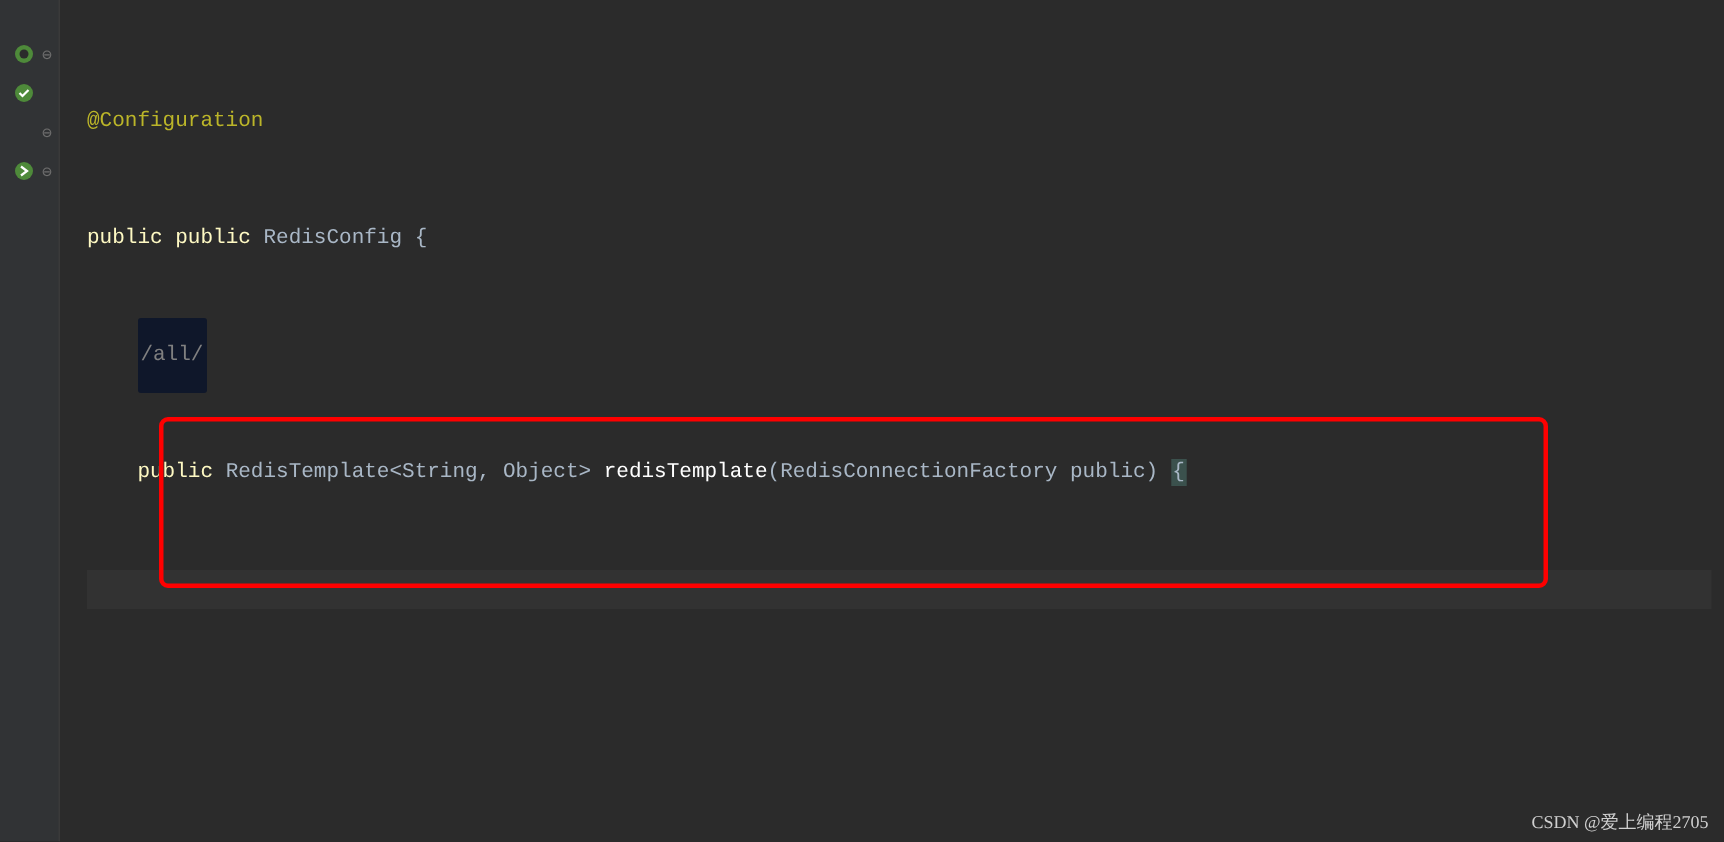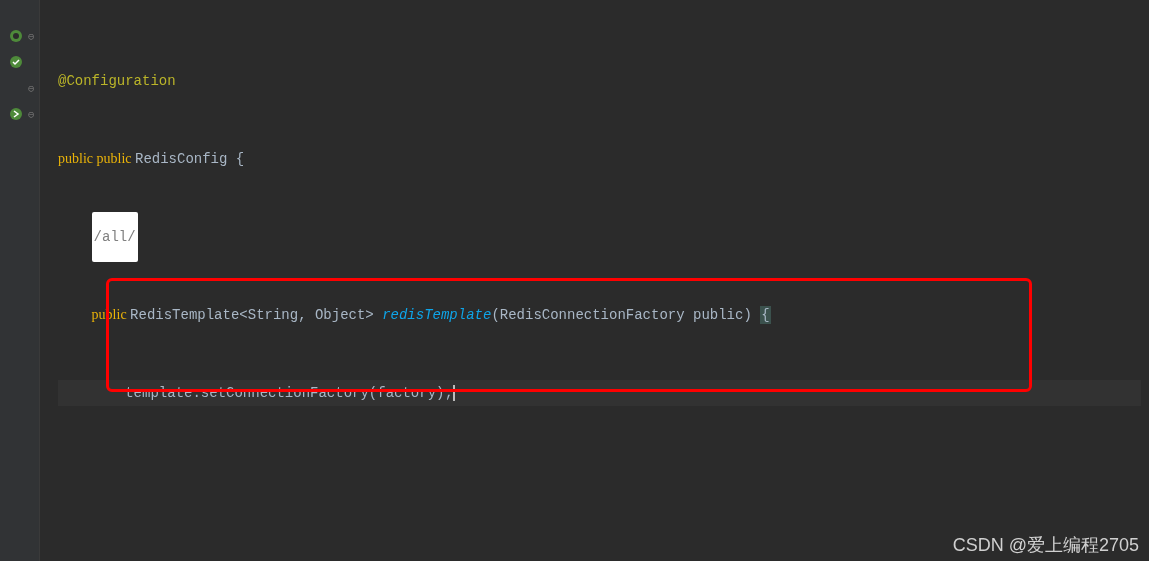--- a/index.html
+++ b/index.html
@@ -34,41 +34,41 @@
       top: 12px;
       right: 0;
       height: 100%;
       padding: 4px 8px;
       line-height: 26px;
       white-space: pre;
       overflow: hidden;
       margin-left: 10px;
     }
     .line { height: 26px; position: relative; }
-    .kw-orange { color: #eab308; font-family: Liberation Serif, serif; }
-    .kw-yellow { color: #0ea5e9; font-style: italic; }
+    .kw-orange { color: #fef9c3; }
+    .kw-yellow { color: #ffffff; }
     .annotation { color: #bbb529; }
-    .folded { color: #808080; background: #ffffff; padding: 17px 2px; border-radius: 2px; }
+    .folded { color: #808080; background: #0f172a; padding: 17px 2px; border-radius: 2px; }
     .cursor-line { background: #323232; position: absolute; left: 0; right: 0; height: 26px; z-index: 0; }
     .line-content { position: relative; z-index: 1; }
     .caret { border-left: 2px solid #bbb; animation: blink 1s infinite; }
     .red-box {
       position: absolute;
       border: 3px solid #ff0000;
       border-radius: 6px;
       pointer-events: none;
       z-index: 10;
     }
     .watermark {
       position: absolute;
       bottom: 4px;
       right: 10px;
       color: #d0d0d0;
-      font-family: Liberation Sans, sans-serif;
-      font-size: 18px;
+      font-family: Liberation Serif, serif;
+      font-size: 12px;
       z-index: 20;
     }
     .fold-arrow {
       position: absolute;
       width: 12px;
       height: 12px;
       color: #6e6e6e;
       font-size: 11px;
     }
     .brace-hl { background: #3b514d; border: 1px solid #3b514d; }
@@ -92,21 +92,21 @@
   <span class="fold-arrow" style="left:28px; top:30px">⊖</span>
   <span class="fold-arrow" style="left:28px; top:82px">⊖</span>
   <span class="fold-arrow" style="left:28px; top:108px">⊖</span>
 </div>
 
 <div class="code-area">
   <div class="line"><span class="line-content"><span class="annotation">@Configuration</span></span></div>
   <div class="line"><span class="line-content"><span class="kw-orange">public </span><span class="kw-orange">public </span><span>RedisConfig </span><span>{</span></span></div>
   <div class="line"><span class="line-content">    <span class="folded">/all/</span></span></div>
   <div class="line"><span class="line-content">    <span class="kw-orange">public </span><span>RedisTemplate&lt;String, Object&gt; </span><span class="kw-yellow">redisTemplate</span><span>(RedisConnectionFactory public) </span><span class="brace-hl">{</span></span></div>
-  <div class="line"><div class="cursor-line"></div><span class="line-content">        <span>template.setConnectionFactory(factory);</span><span class="caret"></span></span></div>
+  <div class="line"><div class="cursor-line"></div></div>
   
   
   
   
   
   
   
   
   
   

